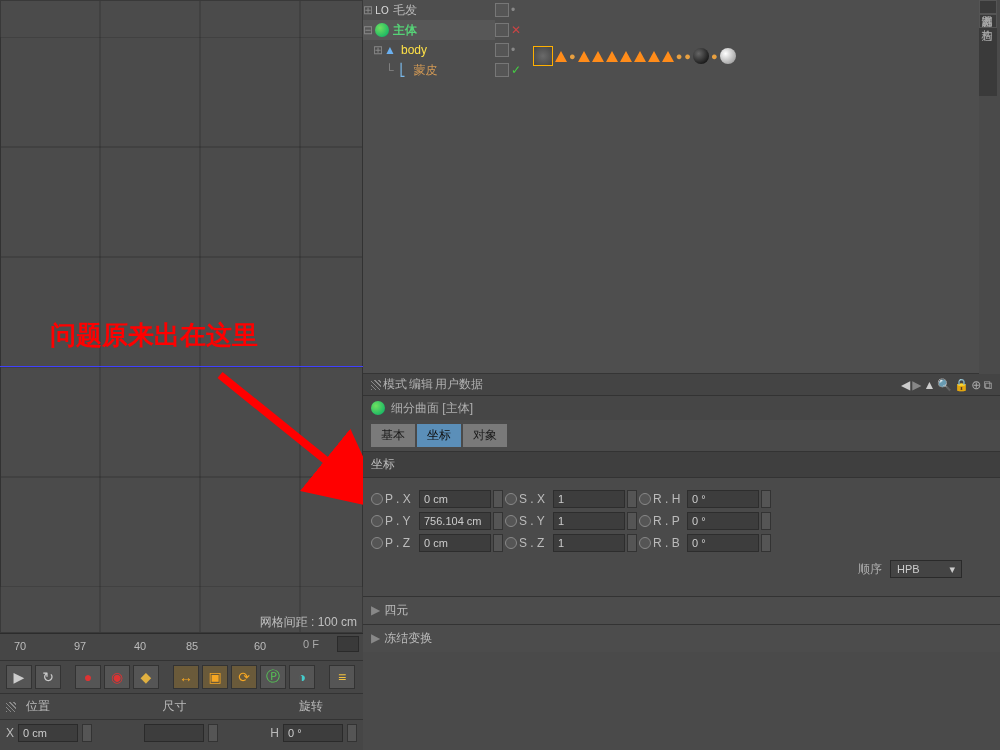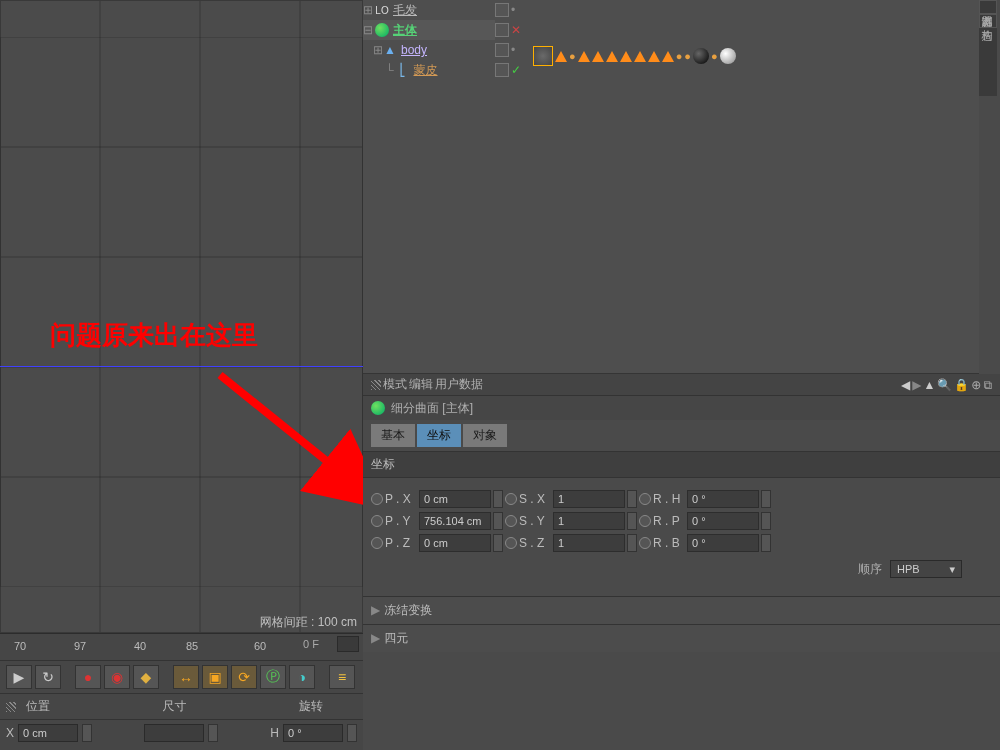--- a/index.html
+++ b/index.html
@@ -13,21 +13,21 @@
   
   .hierarchy {
     position: absolute; top: 0; left: 363px; width: 616px; height: 374px;
     background: #4e4e4e; border-bottom: 1px solid #353535;
   }
   .tree { position: absolute; top: 0; left: 0; width: 132px; }
   .tree-row { display: flex; align-items: center; height: 20px; font-size: 12px; }
   .expander { width: 8px; text-align: center; color: #888; cursor: pointer; }
   .indent { display: inline-block; }
   .row-icon { width: 14px; height: 14px; display: inline-flex; align-items:center; justify-content:center; margin: 0 2px; }
-  .label { padding: 0 2px; text-decoration: underline; }
+  .label { padding: 0 2px; }
   .flag-group { position: absolute; top: 0; left: 132px; width: 36px; }
   .flag-row { height: 20px; display: flex; align-items: center; gap: 2px; }
   .check { width: 14px; height: 14px; border: 1px solid #777; background: #555; }
   .tri-icon { width: 0; height: 0; border-left: 6px solid transparent; border-right: 6px solid transparent; border-bottom: 11px solid #ff8c1a; display: inline-block; }
   .tag-area { position: absolute; top: 46px; left: 170px; display: flex; align-items: center; gap: 2px; }
   .tag-selected { width: 20px; height: 20px; border: 1px solid #ffb000; background: radial-gradient(#6a6a6a,#444); display:inline-block;}
   .ball-dark{width:16px;height:16px;border-radius:50%;background:radial-gradient(circle at 35% 35%, #666, #000);display:inline-block;}
   .ball-light{width:16px;height:16px;border-radius:50%;background:radial-gradient(circle at 35% 35%, #fff, #888);display:inline-block;}
   .side-tabs{position:absolute;top:0;right:-18px;width:18px;background:#3a3a3a;display:flex;flex-direction:column;}
   .side-tab{writing-mode:vertical-rl;padding:6px 2px;font-size:11px;color:#aaa;border:1px solid #555;text-align:center;}
@@ -119,21 +119,21 @@
       <span class="indent" style="width:2px"></span>
       <span class="row-icon">
           <span class="green-ball"></span>
         </span>
       <span class="label" style="color:#56d277;font-weight:bold;">主体</span>
     </div>
     <div class="tree-row">
       <span class="indent" style="width:10px"></span>
       <span class="expander">⊞</span>
       <span class="row-icon" style="color:#6bb0f0;">▲</span>
-      <span class="label" style="color:#c4b5fd">body</span>
+      <span class="label" style="color:#fde047">body</span>
     </div>
     <div class="tree-row">
       <span class="indent" style="width:22px"></span>
       <span style="color:#888;">└</span>
       <span class="row-icon" style="color:#7ab8e8;">⎣</span>
       <span class="label" style="color:#d49a55">蒙皮</span>
     </div>
   </div>
   <div class="flag-group">
     <div class="flag-row">
@@ -245,22 +245,22 @@
         <span class="spin"></span>
     </div>
     <div class="order-row">
       <span>顺序</span>
       <span class="dropdown">
           <span>HPB</span>
           <span>▾</span>
         </span>
     </div>
   </div>
+  <div class="collap"><span class="chev">▶</span><span>四元</span></div>
   <div class="collap"><span class="chev">▶</span><span>冻结变换</span></div>
-  <div class="collap"><span class="chev">▶</span><span>四元</span></div>
 
 </div>
 
 <div class="timeline">
   <div class="ruler">
     <span class="tlabel" style="left:20px">70</span>
     <span class="tlabel" style="left:80px">97</span>
     <span class="tlabel" style="left:140px">40</span>
     <span class="tlabel" style="left:192px">85</span>
     <span class="tlabel" style="left:260px">60</span>

